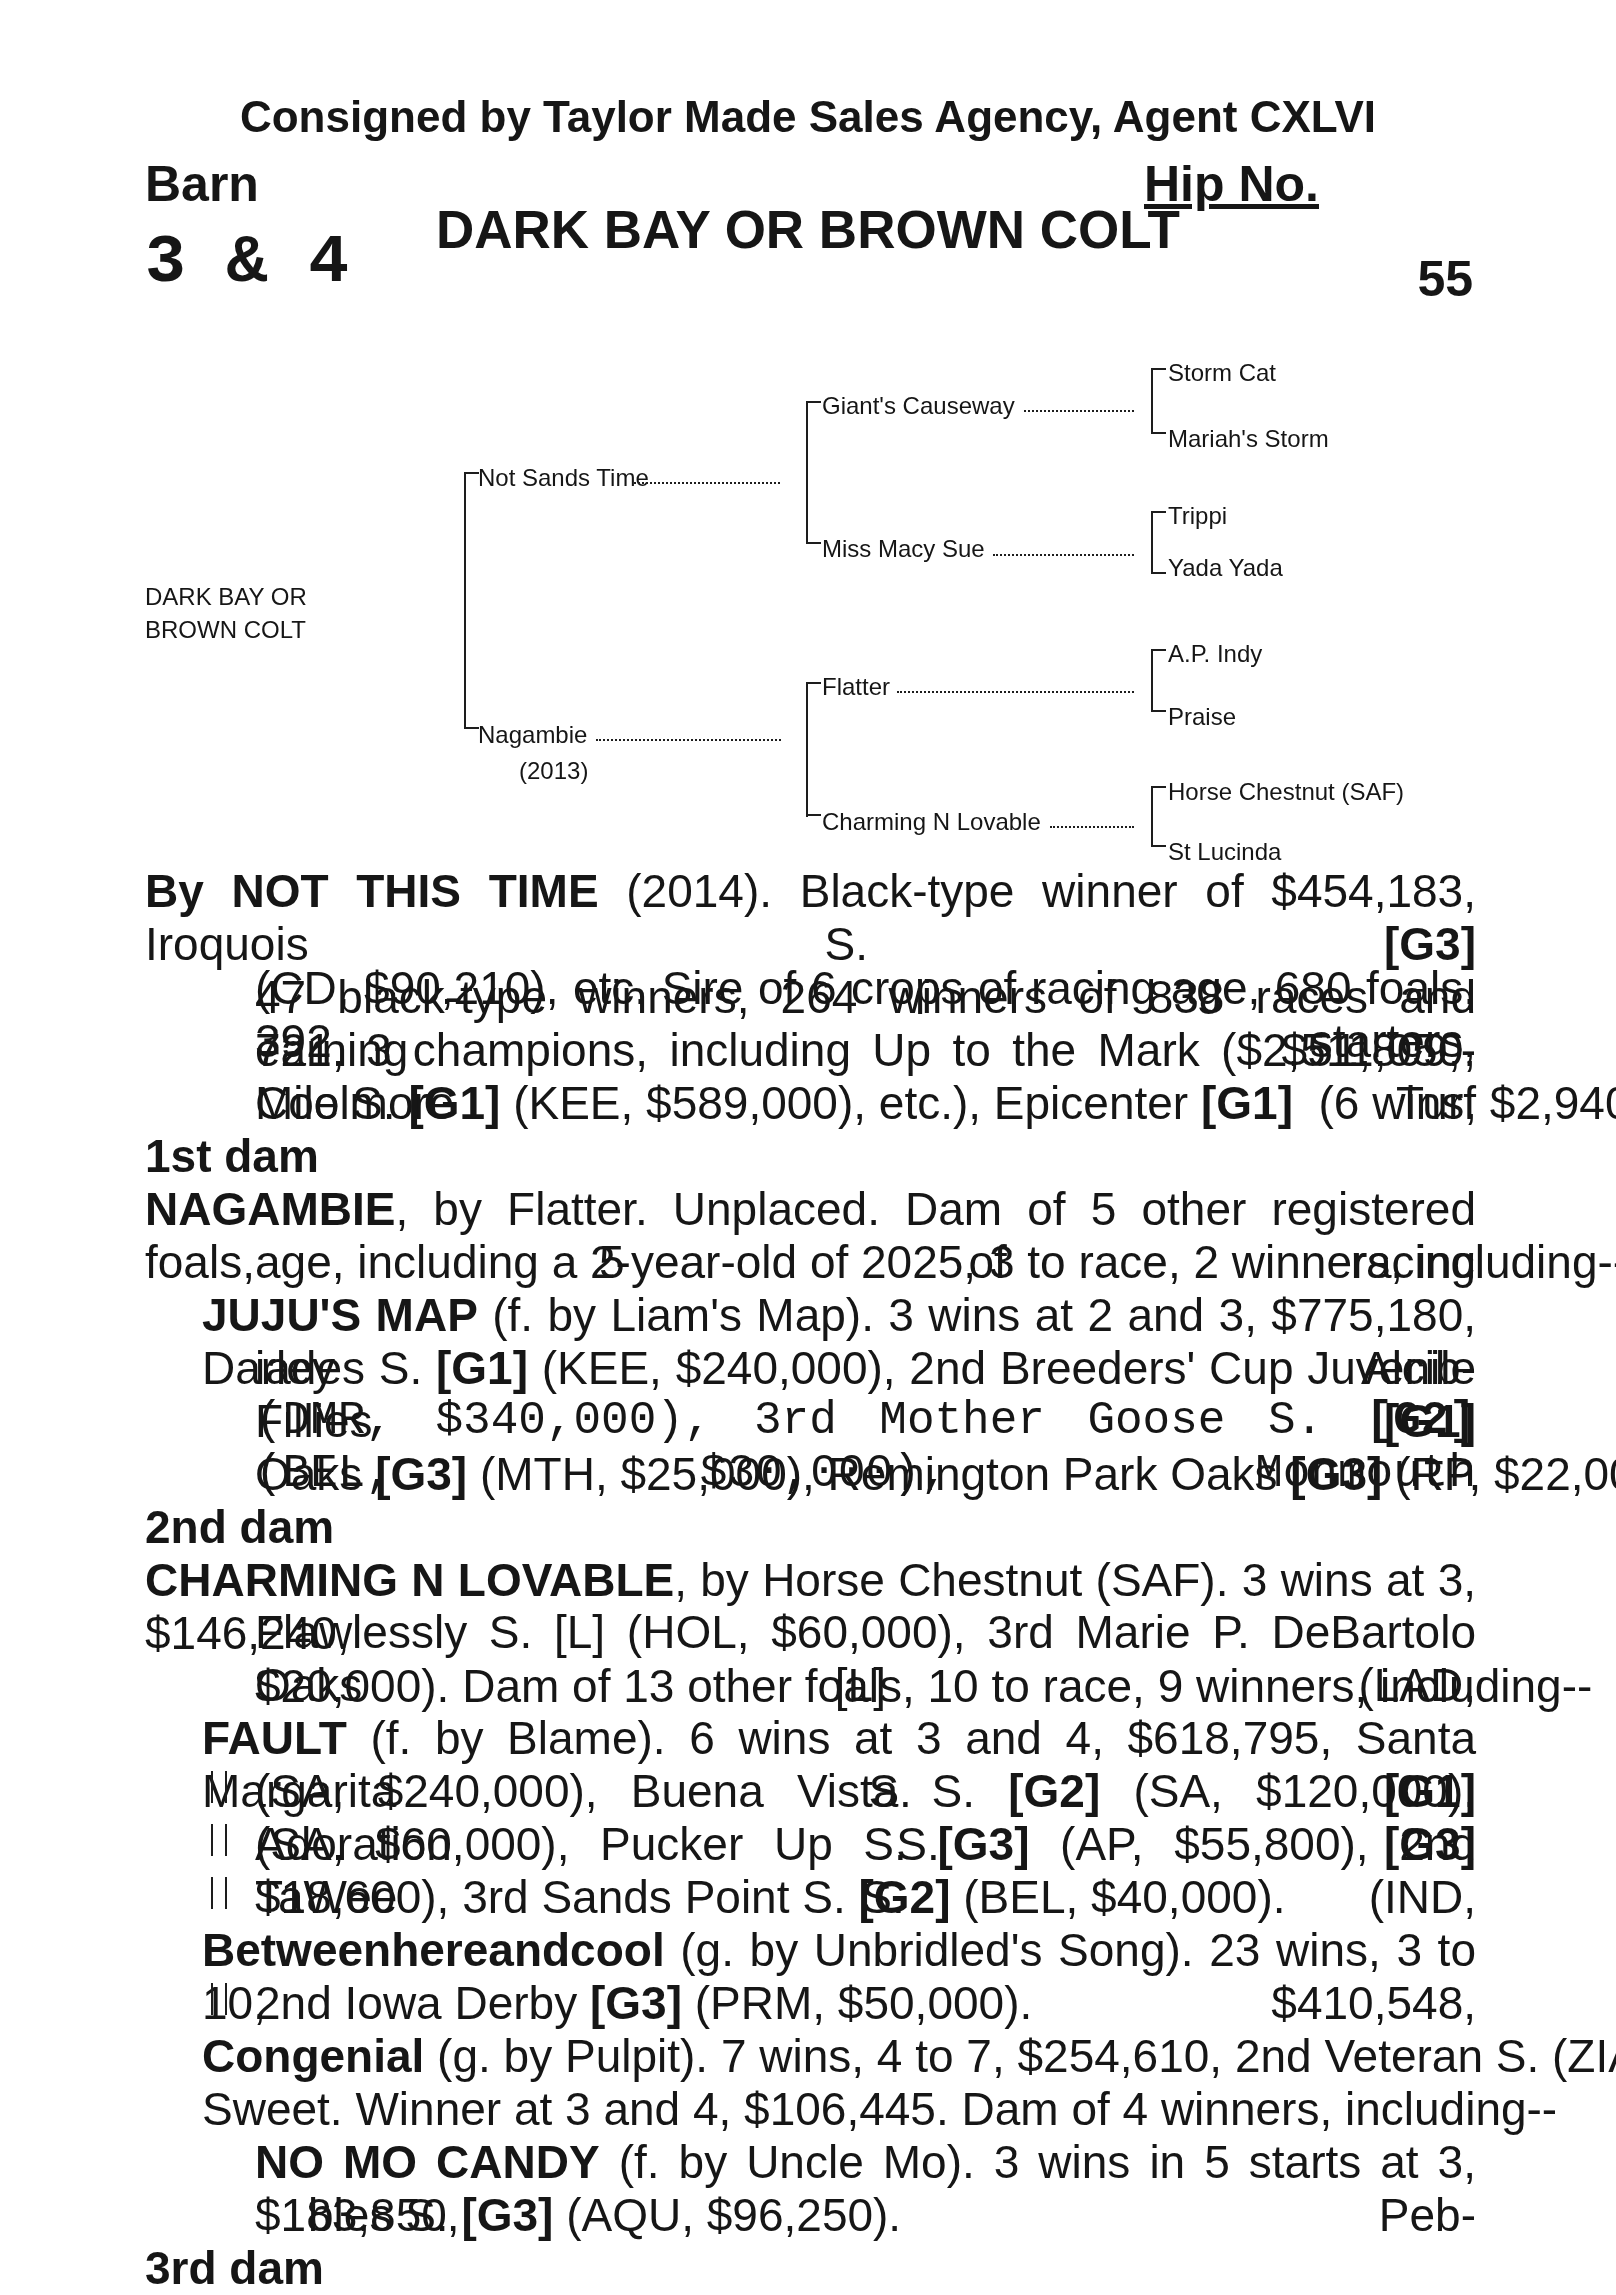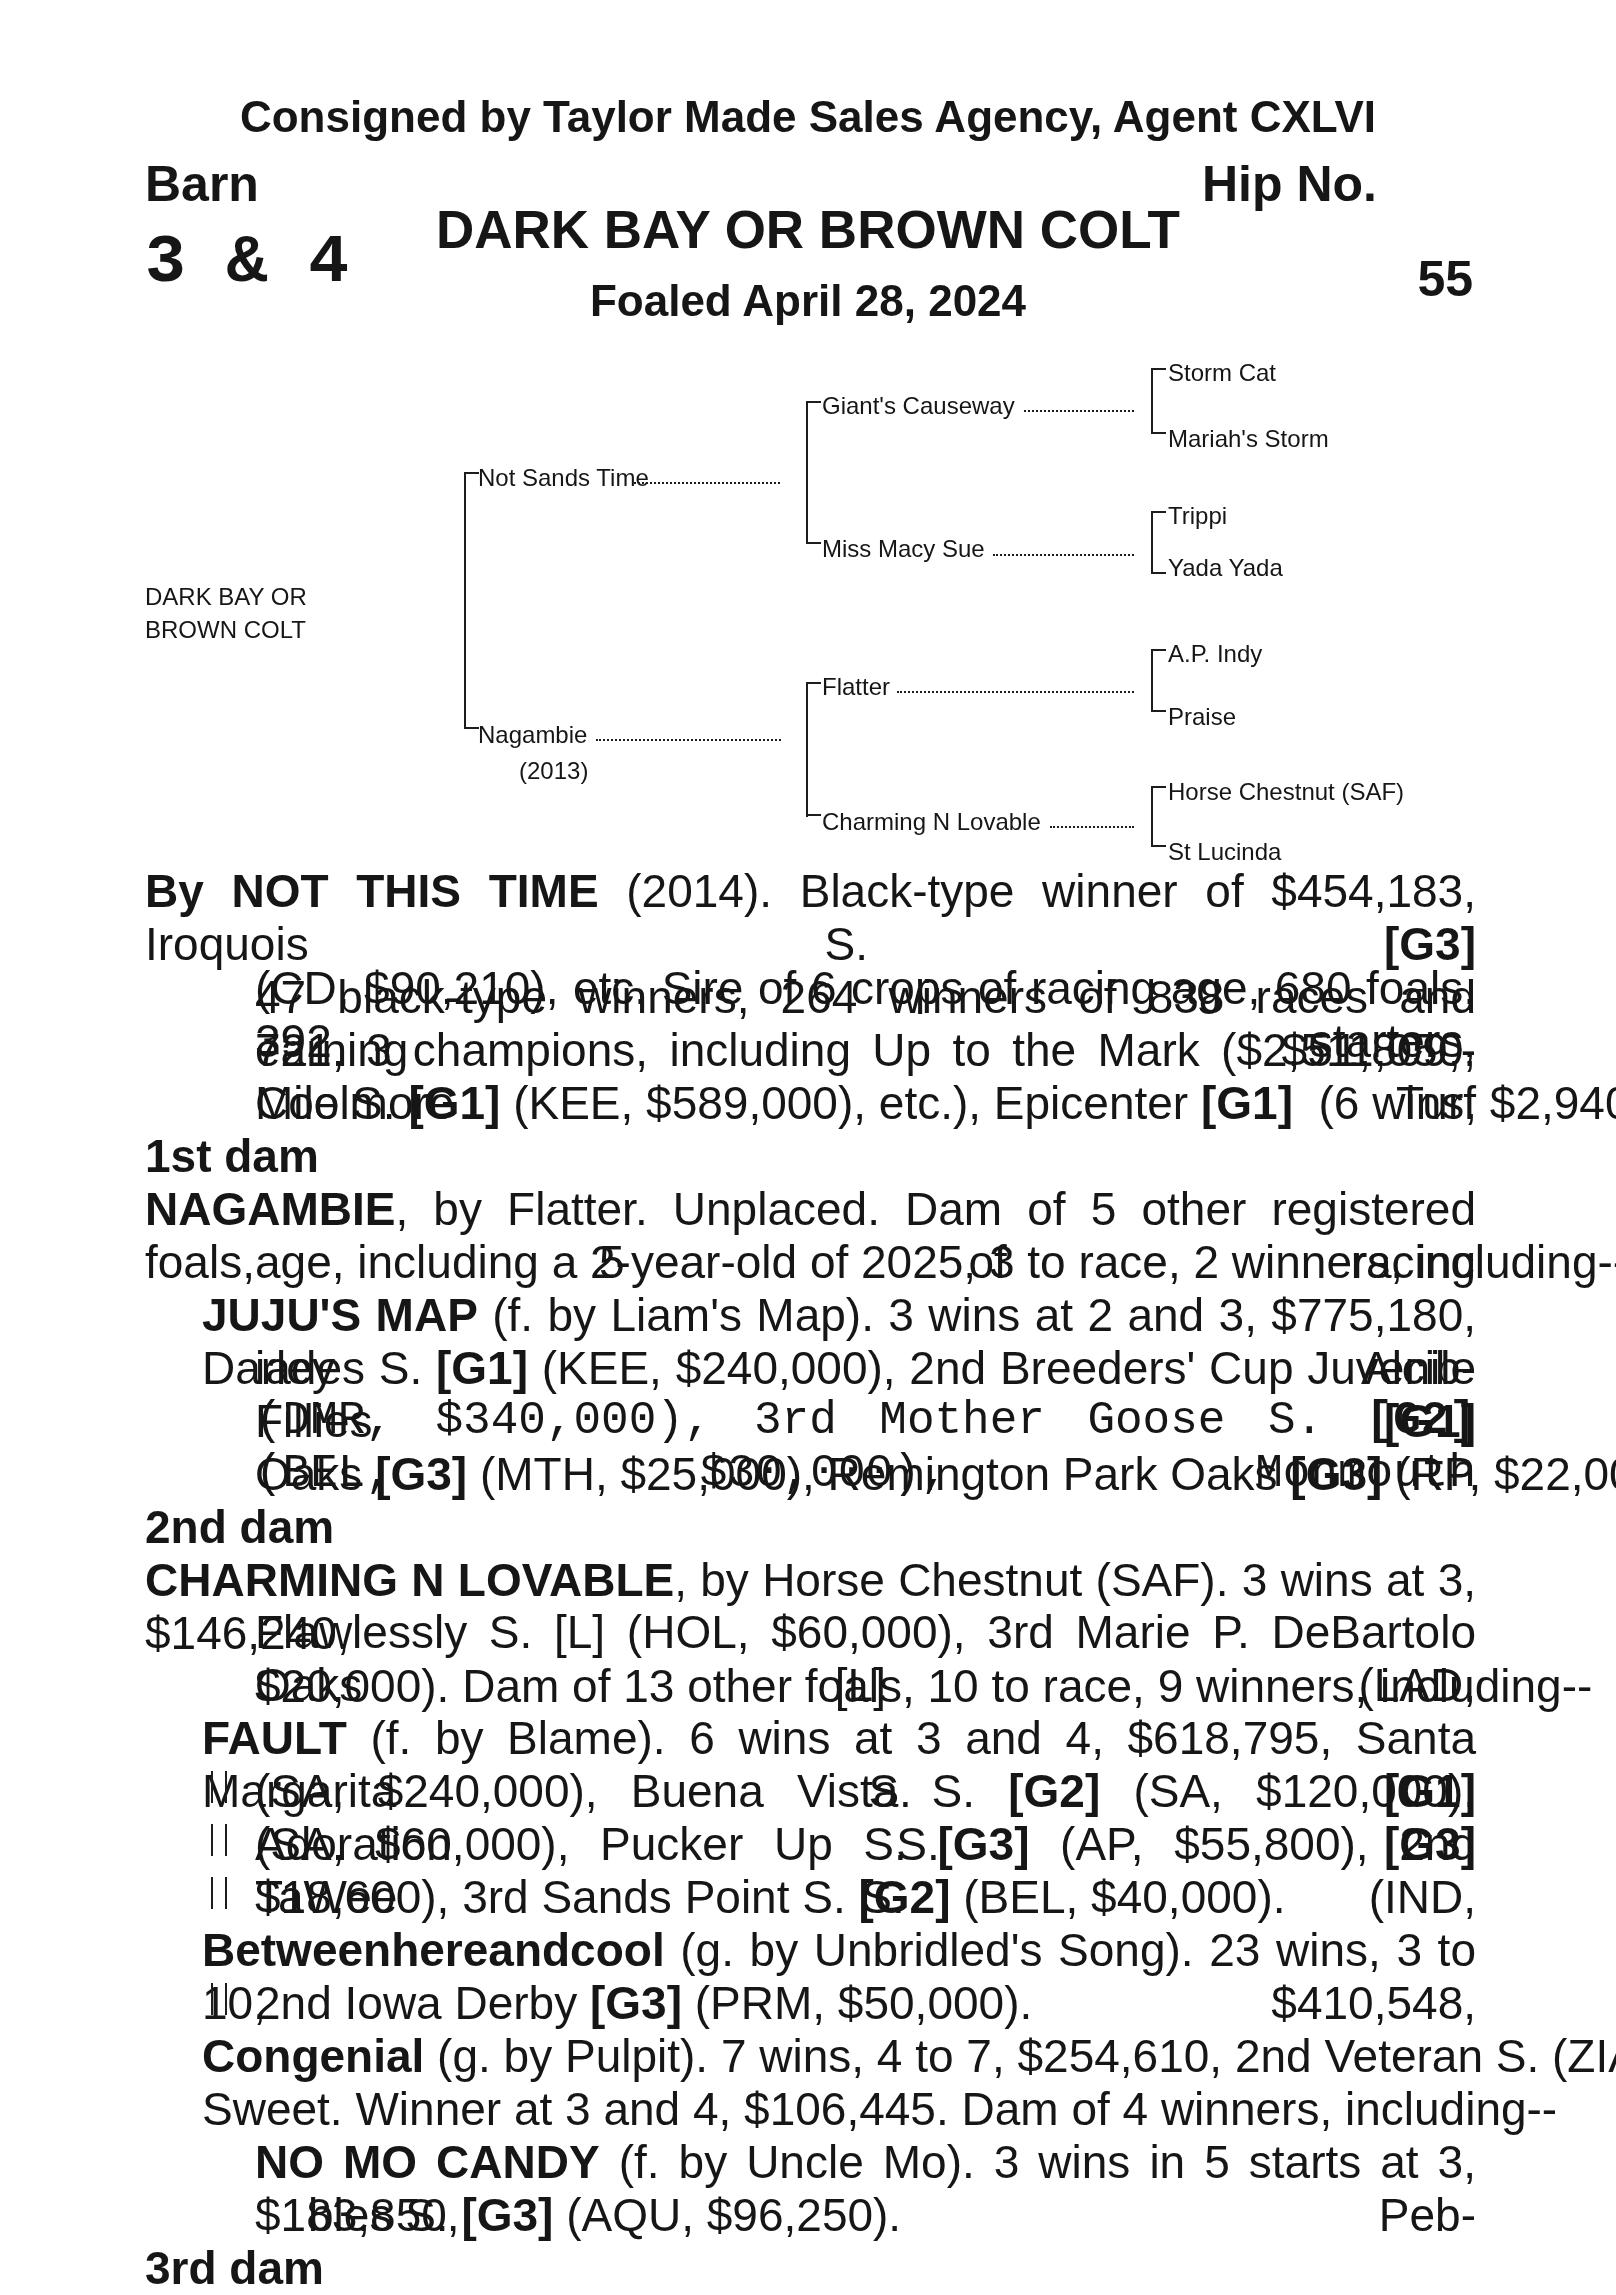--- a/index.html
+++ b/index.html
@@ -7,21 +7,21 @@
     position:relative;width:1616px;height:3227px;background:#ffffff;
     font-family:"Liberation Sans","DejaVu Sans",sans-serif;color:#161616;
     overflow:hidden;
   }
   .abs{position:absolute;}
   .b{font-weight:bold;}
   
   #consigned{left:0;width:1616px;top:91px;text-align:center;font-size:44px;font-weight:bold;line-height:51px;}
   #barn-label{left:145px;top:157px;font-size:50px;font-weight:bold;line-height:55px;}
   #barn-value{left:145px;top:235px;font-size:68px;font-weight:bold;line-height:55px;font-family:Liberation Mono, monospace;}
-  #hip-label{left:1106px;width:367px;top:157px;text-align:center;font-size:50px;font-weight:bold;line-height:55px;}
+  #hip-label{left:1144px;width:367px;top:157px;text-align:left;font-size:50px;font-weight:bold;line-height:55px;text-decoration:underline;}
   #hip-value{left:1106px;width:367px;top:252px;text-align:right;font-size:50px;font-weight:bold;line-height:55px;}
   #title{left:0;width:1616px;top:201px;text-align:center;font-size:53px;font-weight:bold;line-height:58px;}
   #foaled{left:0;width:1616px;top:276px;text-align:center;font-size:44px;font-weight:bold;line-height:50px;}
   
   .tnode{position:absolute;font-size:24px;line-height:27.5px;white-space:nowrap;}
   .tdots{position:absolute;border-top:2.8px dotted #1d1d1d;height:0;}
   .vline{position:absolute;width:2.3px;background:#1d1d1d;}
   .tick{position:absolute;height:2.3px;background:#1d1d1d;}
   
   .bline{position:absolute;font-size:46px;line-height:53px;white-space:nowrap;}
@@ -32,21 +32,20 @@
 </head>
 <body>
 
 <div id="page">
   <div id="consigned" class="abs">Consigned by Taylor Made Sales Agency, Agent CXLVI</div>
   <div id="barn-label" class="abs">Barn</div>
   <div id="barn-value" class="abs">3 &amp; 4</div>
   <div id="hip-label" class="abs">Hip No.</div>
   <div id="hip-value" class="abs">55</div>
   <div id="title" class="abs">DARK BAY OR BROWN COLT</div>
-  <div id="foaled" class="abs">Foaled April 28, 2024</div>
   <div id="tree" class="abs" style="left:0;top:0;width:1616px;height:872px;">
       <div class="tnode" style="left: 478px; top: 464px;">Not Sands Time</div>
       <div class="tdots" style="left: 634px; top: 482px; width: 146px;"></div>
       <div class="tnode" style="left: 478px; top: 721px;">Nagambie</div>
       <div class="tdots" style="left: 596px; top: 739px; width: 185px;"></div>
       <div class="tnode" style="left: 519px; top: 757px;">(2013)</div>
       <div class="tnode" style="left: 822px; top: 392px;">Giant's Causeway</div>
       <div class="tdots" style="left: 1024px; top: 410px; width: 110px;"></div>
       <div class="tnode" style="left: 822px; top: 535px;">Miss Macy Sue</div>
       <div class="tdots" style="left: 993px; top: 554px; width: 141px;"></div>

